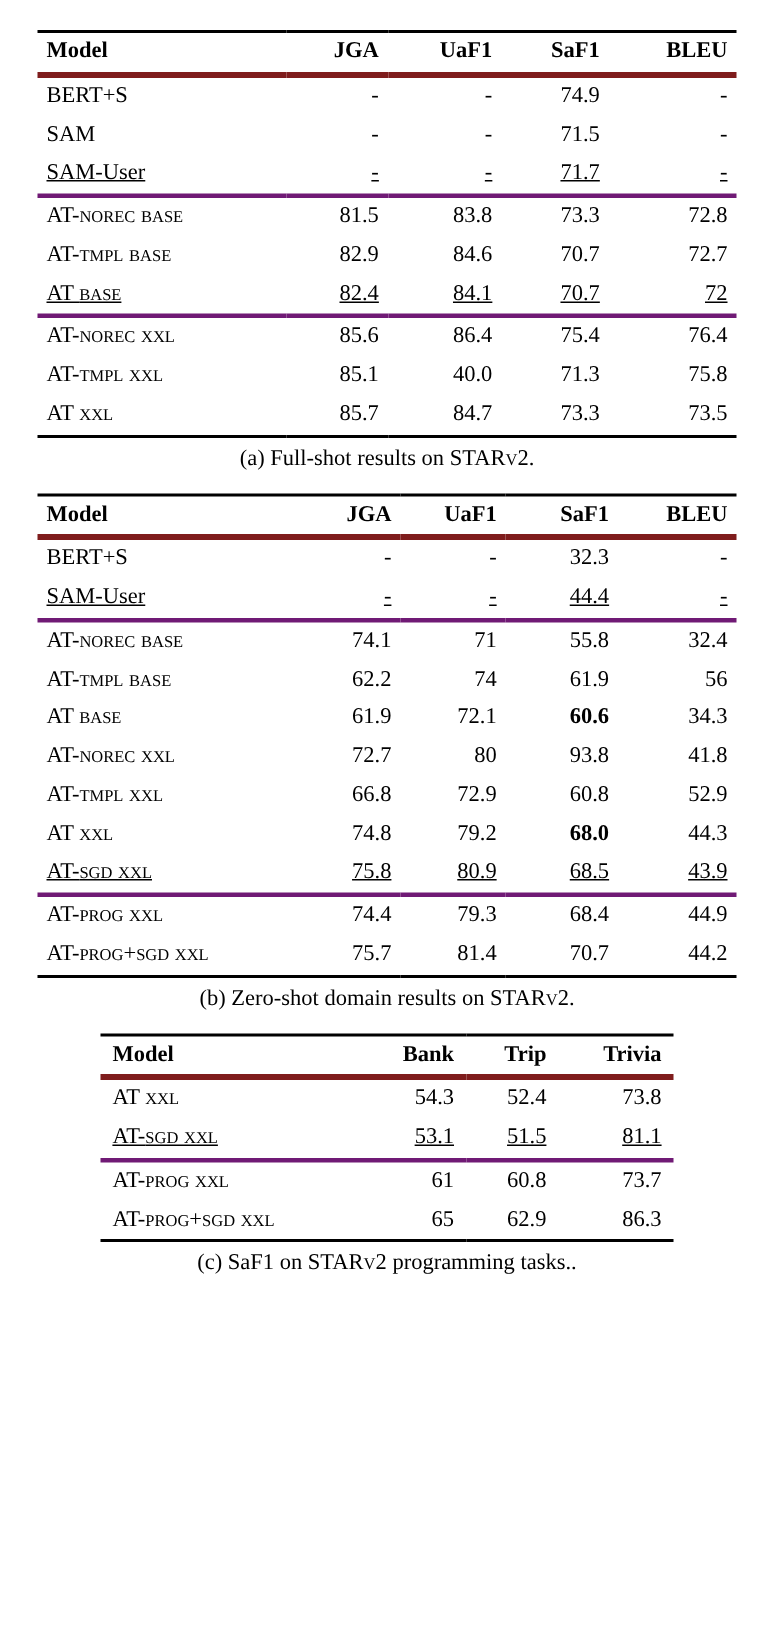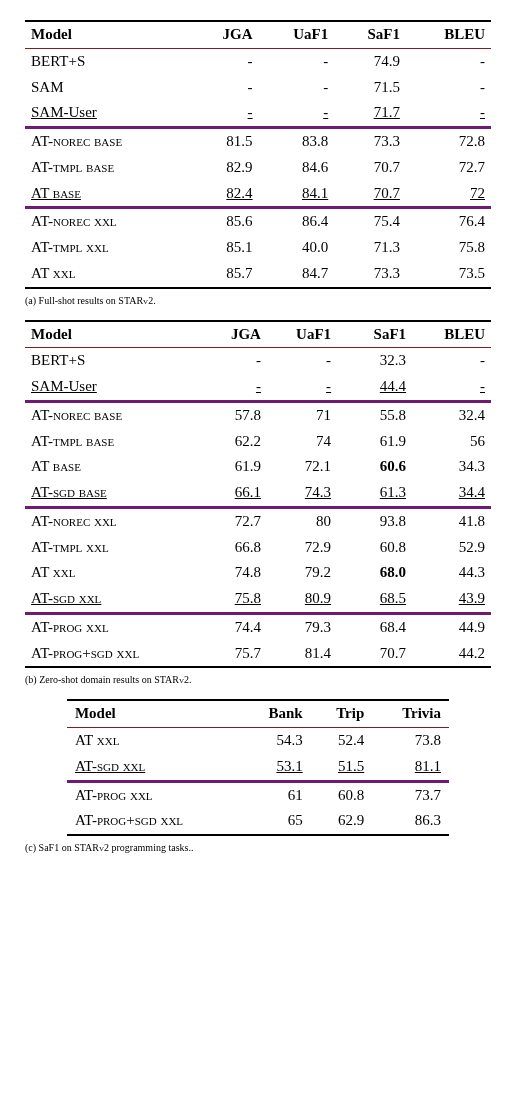--- a/index.html
+++ b/index.html
@@ -22,28 +22,28 @@
     text-align: right;
     font-size: 15px;
     line-height: 1.45;
   }
   th:first-child, td:first-child {
     text-align: left;
     white-space: nowrap;
   }
   th {
     font-weight: bold;
-    border-bottom: 1px solid #7f1d1d;
+    border-bottom: 4px solid #7f1d1d;
   }
   .thick-top th { border-top: 2px solid #000; }
   .thick-bottom td { border-bottom: 2px solid #000; }
   .rule-after td { border-bottom: 3px solid #701a75; text-decoration: underline; }
   .caption {
-    text-align: left;
-    font-size: 10px;
+    text-align: center;
+    font-size: 15px;
     margin-bottom: 14px;
   }
   .sc {
     font-variant: small-caps;
   }
   .bold { font-weight: bold; margin-left: 12px; }
 
   .table-c {
     width: 82%;
     margin: 0 auto 6px auto;
@@ -151,45 +151,38 @@
       </tr>
       <tr class="rule-after">
         <td>SAM-User</td>
         <td>-</td>
         <td>-</td>
         <td>44.4</td>
         <td>-</td>
       </tr>
       <tr>
         <td>AT-<span class="sc">norec base</span></td>
-        <td>57.8</td>
+        <td>74.1</td>
         <td>71</td>
         <td>55.8</td>
         <td>32.4</td>
       </tr>
       <tr>
         <td>AT-<span class="sc">tmpl base</span></td>
         <td>62.2</td>
         <td>74</td>
         <td>61.9</td>
         <td>56</td>
       </tr>
       <tr>
         <td>AT <span class="sc">base</span></td>
         <td>61.9</td>
         <td>72.1</td>
         <td><span class="bold">60.6</span></td>
         <td>34.3</td>
-      </tr>
-      <tr class="rule-after">
-        <td>AT-<span class="sc">sgd base</span></td>
-        <td>66.1</td>
-        <td>74.3</td>
-        <td>61.3</td>
-        <td>34.4</td>
       </tr>
       <tr>
         <td>AT-<span class="sc">norec xxl</span></td>
         <td>72.7</td>
         <td>80</td>
         <td>93.8</td>
         <td>41.8</td>
       </tr>
       <tr>
         <td>AT-<span class="sc">tmpl xxl</span></td>

